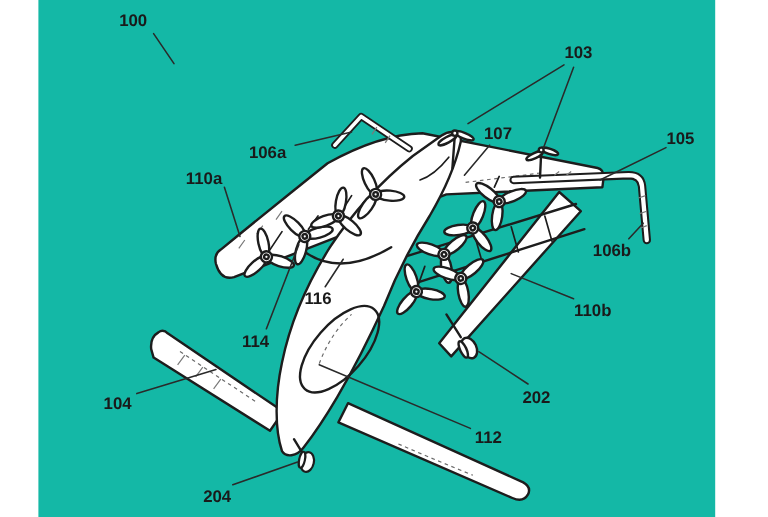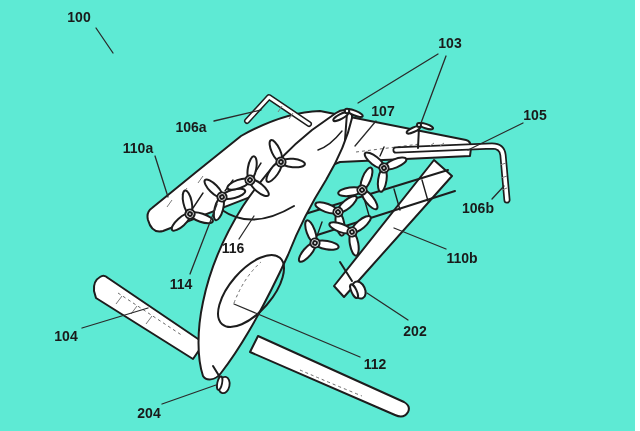--- a/index.html
+++ b/index.html
@@ -1,18 +1,19 @@
 <!DOCTYPE html>
 <html><head>
 <meta charset="utf-8">
 <style>
   html,body{margin:0;padding:0;background:#ffffff;}
   .stage{
-    position:relative;width:635px;height:431px;background:#5eead4;overflow:hidden;
+    position:relative;width:564px;height:431px;background:#14b8a6;overflow:hidden;
     font-family:"Liberation Sans",sans-serif;
+    margin-left:32px;
   }
   svg{position:absolute;left:0;top:0;}
   .ln{fill:none;stroke:#1d1d1d;stroke-width:2;stroke-linecap:round;stroke-linejoin:round;}
   .fillw{fill:#ffffff;stroke:#1d1d1d;stroke-width:2;stroke-linecap:round;stroke-linejoin:round;}
   .thin{fill:none;stroke:#1d1d1d;stroke-width:1.4;stroke-linecap:round;}
   .boomO{fill:none;stroke:#1d1d1d;stroke-width:7;stroke-linecap:round;stroke-linejoin:round;}
   .boomI{fill:none;stroke:#ffffff;stroke-width:3.6;stroke-linecap:round;stroke-linejoin:round;}
   .boomO2{fill:none;stroke:#1d1d1d;stroke-width:6;stroke-linecap:round;stroke-linejoin:round;}
   .boomI2{fill:none;stroke:#ffffff;stroke-width:3;stroke-linecap:round;stroke-linejoin:round;}
   .leader{fill:none;stroke:#2a2a2a;stroke-width:1.3;stroke-linecap:round;}

